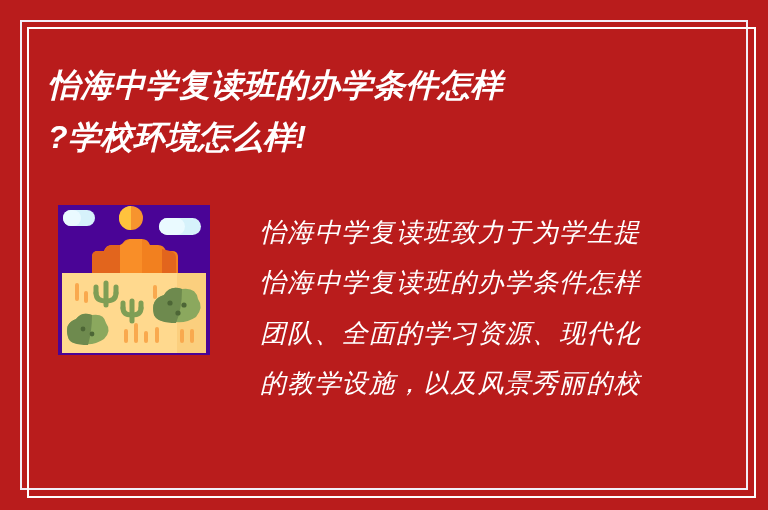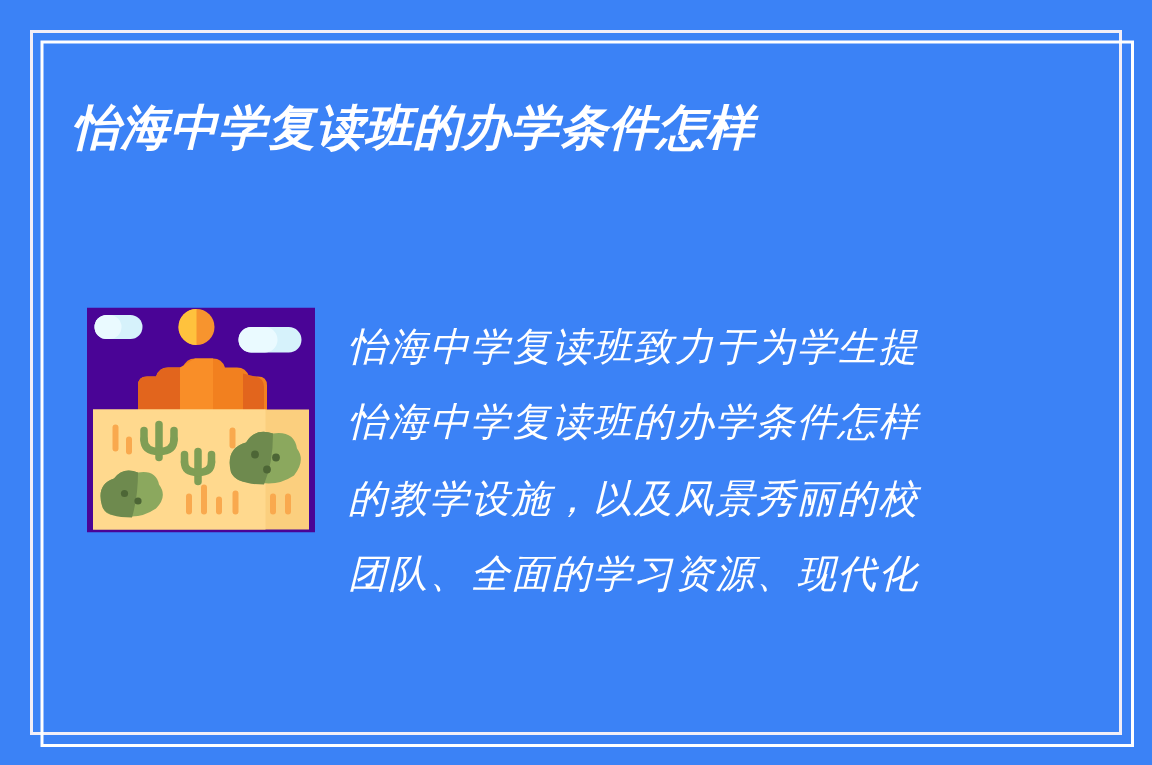--- a/index.html
+++ b/index.html
@@ -7,21 +7,21 @@
     padding: 0;
     background: #2d0058;
   }
   body {
     font-family: "Liberation Sans", "DejaVu Sans", sans-serif;
   }
   #card {
     position: relative;
     width: 768px;
     height: 510px;
-    background: #3b82f6;
+    background: #b91c1c;
     overflow: hidden;
   }
   
   #frame {
     position: absolute;
     left: 20px;
     top: 20px;
     right: 20px;
     bottom: 20px;
     border: 2px solid #f2eef7;
@@ -75,32 +75,34 @@
     width: 420px;
   }
   .body-line {
     color: #ffffff;
     font-size: 26px;
     font-style: italic;
     line-height: 1.94;
     letter-spacing: 1.2px;
     white-space: nowrap;
     font-family: "DejaVu Serif", "Liberation Serif", serif;
+    margin-left: 28px;
   }
 </style>
 </head>
 <body>
 
 <div id="card">
 
   <div id="frame"></div>
   <div id="frame2"></div>
 
   <div id="title-block">
     <div class="title-line">怡海中学复读班的办学条件怎样</div>
+    <div class="title-line">?学校环境怎么样!</div>
   </div>
 
   <div id="illustration">
     <svg id="sky" viewBox="0 0 152 150" xmlns="http://www.w3.org/2000/svg">
 
       <rect x="0" y="0" width="152" height="150" fill="#4a0496"></rect>
 
       <rect x="5" y="5" width="32" height="16" rx="8" fill="#d6f2fb"></rect>
       <rect x="5" y="5" width="18" height="16" rx="8" fill="#eafaff"></rect>
 
@@ -161,17 +163,17 @@
       <rect x="86" y="126" width="4" height="12" rx="2" fill="#f9a94e"></rect>
       <rect x="97" y="122" width="4" height="16" rx="2" fill="#f9a94e"></rect>
       <rect x="122" y="124" width="4" height="14" rx="2" fill="#f9a94e"></rect>
       <rect x="132" y="124" width="4" height="14" rx="2" fill="#f9a94e"></rect>
     </svg>
   </div>
 
   <div id="body-text">
     <div class="body-line">怡海中学复读班致力于为学生提</div>
     <div class="body-line">怡海中学复读班的办学条件怎样</div>
+    <div class="body-line">团队、全面的学习资源、现代化</div>
     <div class="body-line">的教学设施，以及风景秀丽的校</div>
-    <div class="body-line">团队、全面的学习资源、现代化</div>
   </div>
 
 </div>
 
 </body></html>

